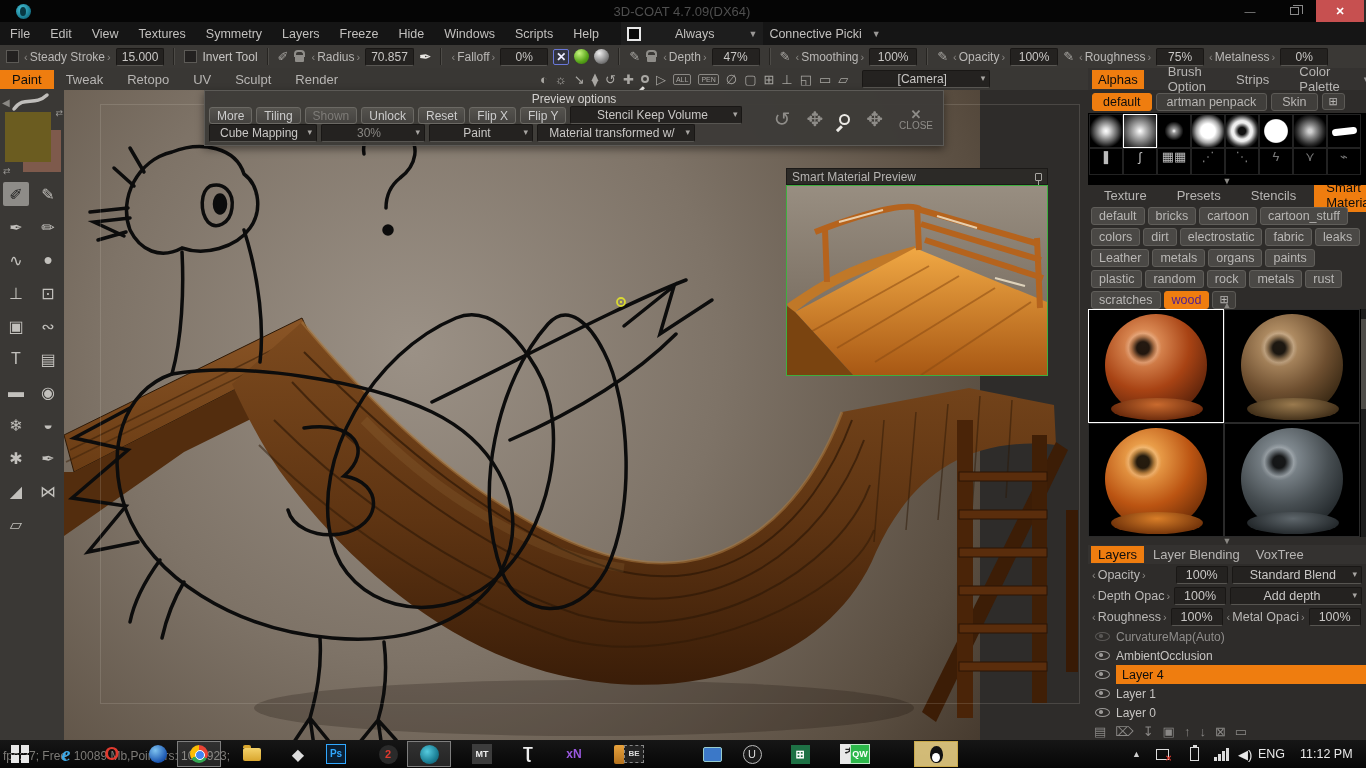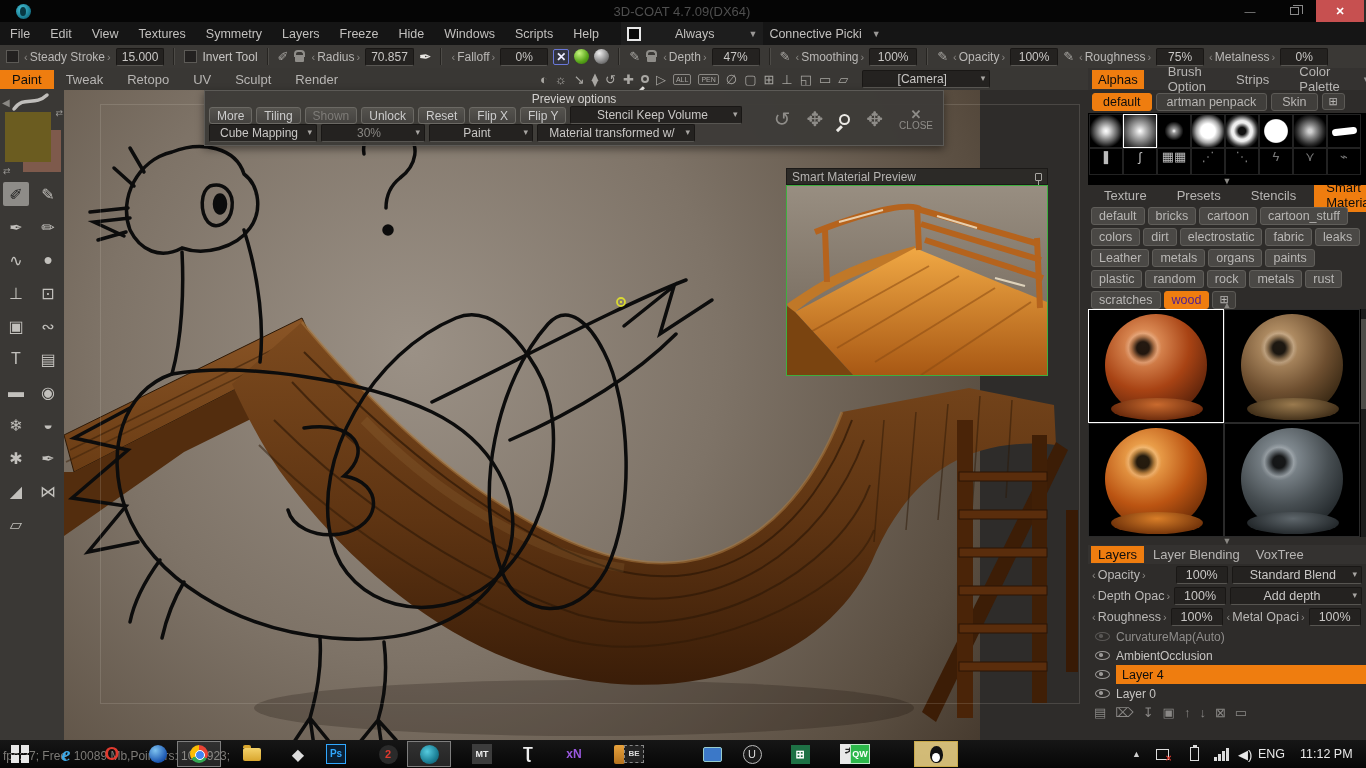--- a/index.html
+++ b/index.html
@@ -566,20 +566,26 @@
     <div class="layerwrap">
       <span class="eyebox">
           <span class="eye"></span>
         </span>
       <span class="layerrow on" style="flex:1;margin-left:0">Layer 4</span>
     </div>
     <div class="layerwrap">
       <span class="eyebox">
           <span class="eye"></span>
         </span>
+      <span>Layer 1</span>
+    </div>
+    <div class="layerwrap">
+      <span class="eyebox">
+          <span class="eye"></span>
+        </span>
       <span>Layer 0</span>
     </div>
   </div>
   <div id="lricons">
     <span>▤</span>
     <span>⌦</span>
     <span>↧</span>
     <span>▣</span>
     <span>↑</span>
     <span>↓</span>

